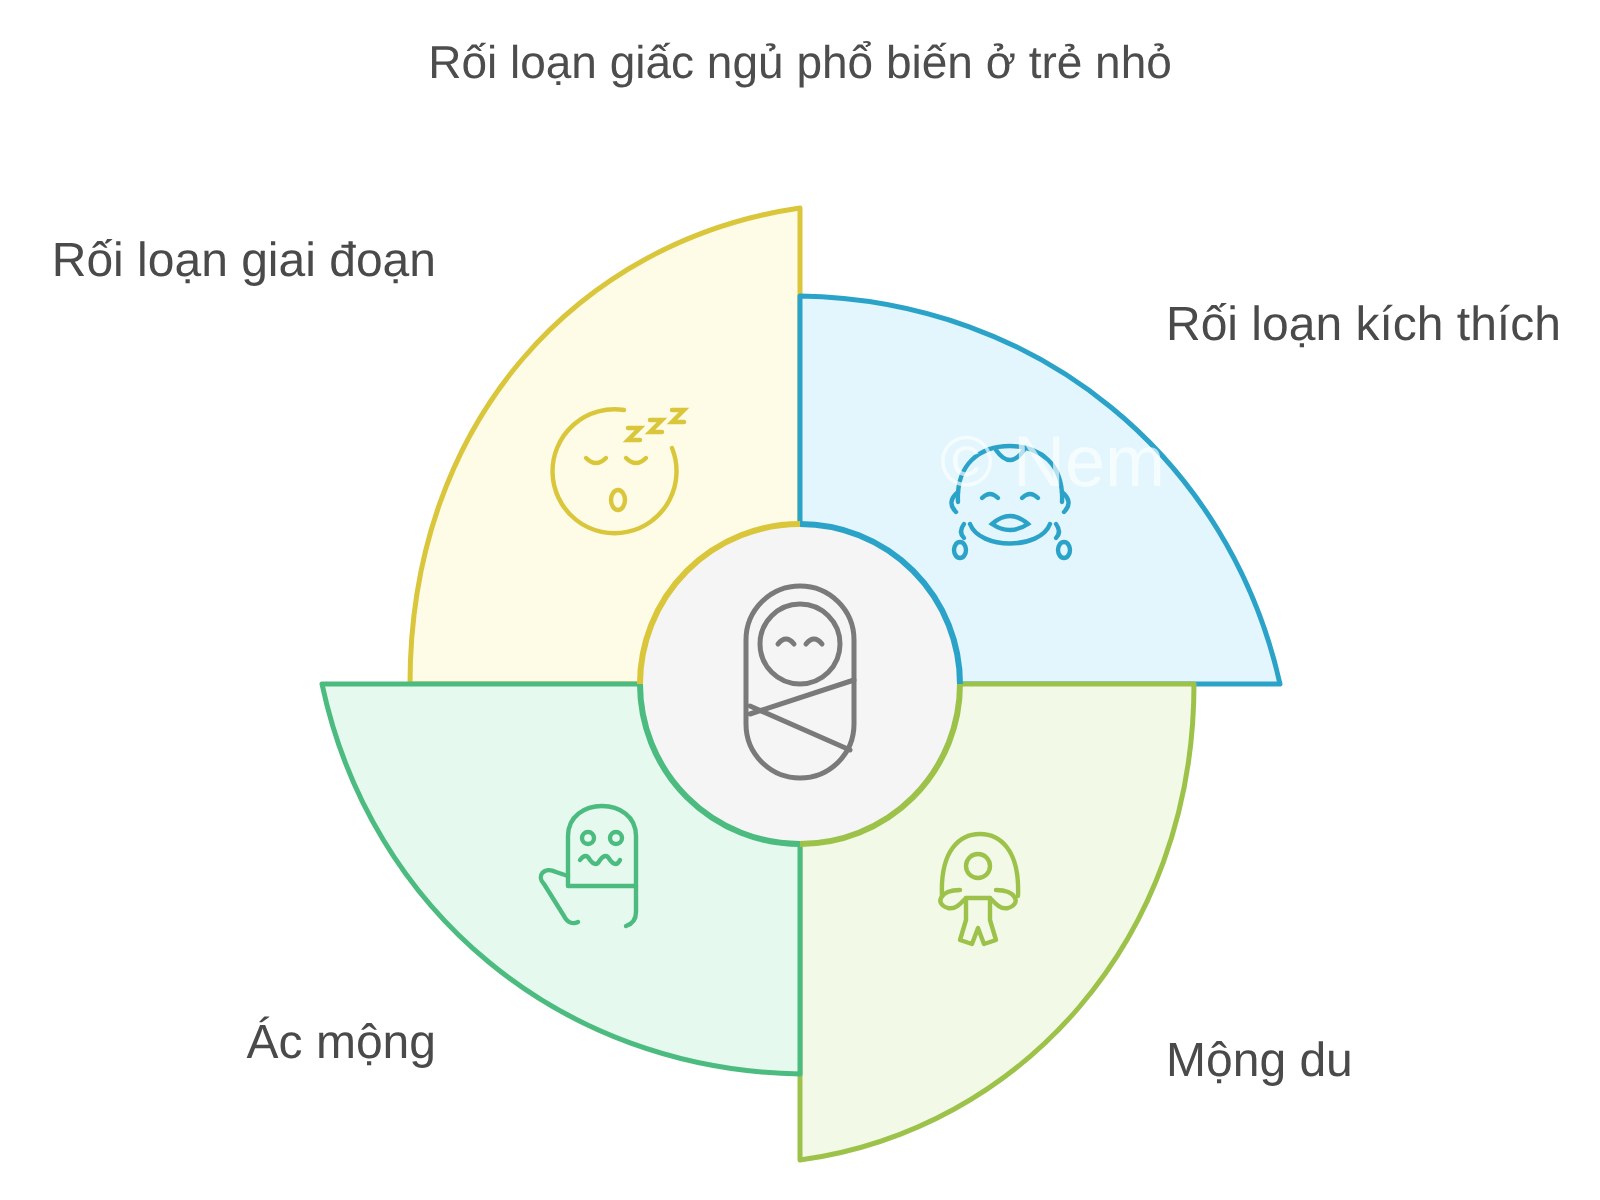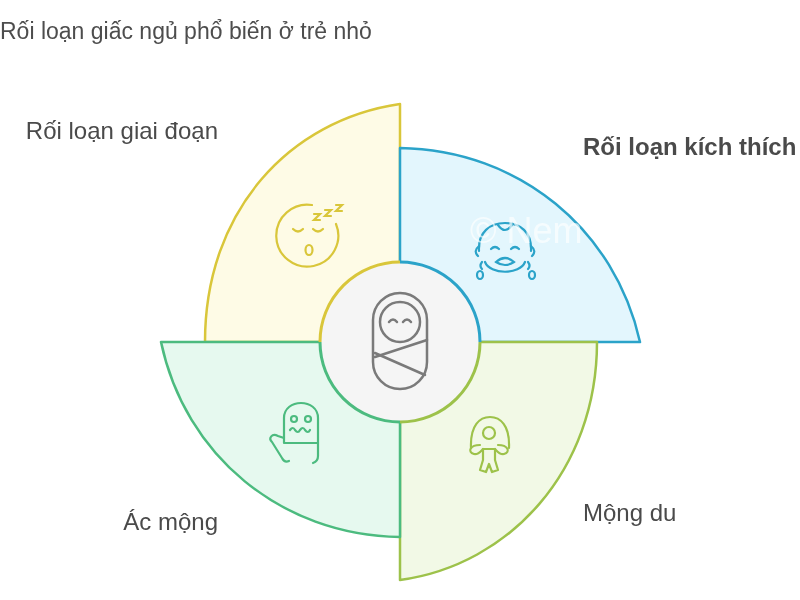--- a/index.html
+++ b/index.html
@@ -1,22 +1,22 @@
 <!DOCTYPE html>
 <html><head>
   <meta charset="utf-8">
   <style>
     html, body { margin: 0; padding: 0; background: #ffffff; }
     body { width: 800px; height: 600px; position: relative; overflow: hidden; font-family: "Liberation Sans", "DejaVu Sans", sans-serif; color: #4a4a4a; }
-    .title { position: absolute; top: 18px; left: 0; width: 800px; text-align: left; font-size: 23px; color: #4d4d4d; }
+    .title { position: absolute; top: 18px; left: 0; width: 800px; text-align: center; font-size: 23px; color: #4d4d4d; }
     .label { position: absolute; font-size: 24px; color: #4a4a4a; line-height: 30px; white-space: nowrap; }
     .label.tl { right: 582px; top: 116px; text-align: right; margin-left: 12px; }
-    .label.tr { left: 583px; top: 132px; font-weight: bold; }
+    .label.tr { left: 583px; top: 148px; }
     .label.bl { right: 582px; top: 507px; text-align: center; }
-    .label.br { left: 583px; top: 498px; }
+    .label.br { left: 583px; top: 516px; }
     svg.diagram { position: absolute; left: 0; top: 0; }
     .watermark { position: absolute; left: 470px; top: 210px; font-size: 36px; color: rgba(255,255,255,0.65); white-space: nowrap; pointer-events: none; }
   </style>
 </head>
 <body>
 
 <div class="title">Rối loạn giấc ngủ phổ biến ở trẻ nhỏ</div>
 
 <svg class="diagram" width="800" height="600" viewBox="0 0 800 600">
 

